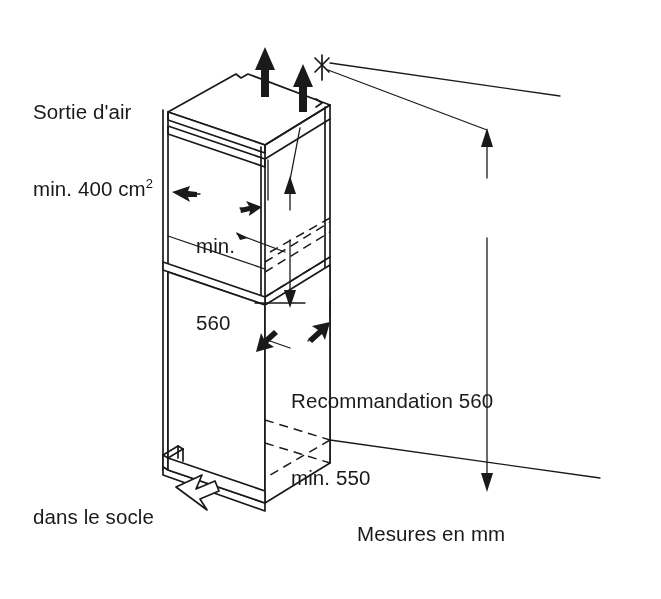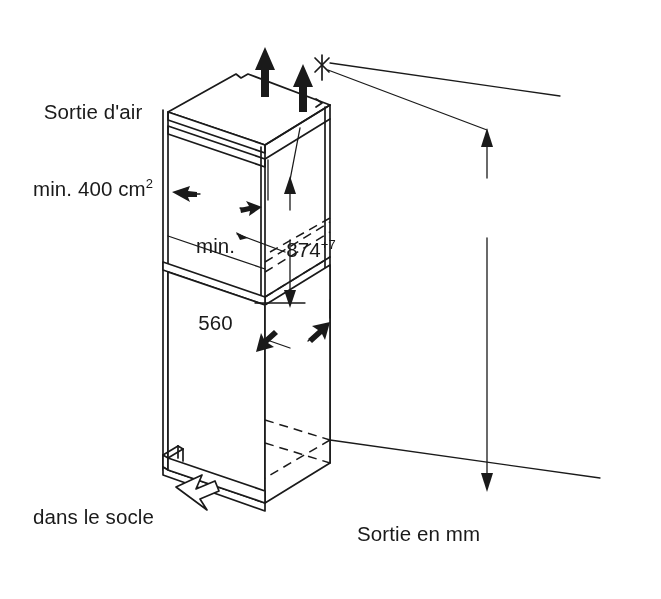--- a/index.html
+++ b/index.html
@@ -11,21 +11,20 @@
     width: 661px;
     height: 599px;
     overflow: hidden;
     font-family: "Liberation Sans", sans-serif;
     color: #1a1a1a;
   }
   #drawing-root {
     position: relative;
     width: 618px;
     height: 599px;
-    text-align: center;
   }
   svg.figure {
     position: absolute;
     top: 0;
     left: 0;
     width: 661px;
     height: 599px;
   }
   .ln {
     stroke: #1a1a1a;
@@ -238,26 +237,27 @@
   <div class="lbl" id="label-air-outlet">
     <div>Sortie d'air</div>
     <div><span>min. 400 cm</span><sup>2</sup></div>
   </div>
 
   <div class="lbl" id="label-min-560">
     <div>min.</div>
     <div>560</div>
   </div>
 
-  <div class="lbl" id="label-874">
-    <span>874</span><sup>+7</sup>
-  </div>
-
-
+
+
+  <div class="lbl" id="label-recommendation">
+    <div>Recommandation 560</div>
+    <div>min. 550</div>
+  </div>
 
   <div class="lbl" id="label-ventilation">
     <div>dans le socle</div>
     
   </div>
 
-  <div class="lbl" id="label-units">Sortie en mm</div>
+  <div class="lbl" id="label-units">Mesures en mm</div>
 
 </div>
 
 </body></html>

